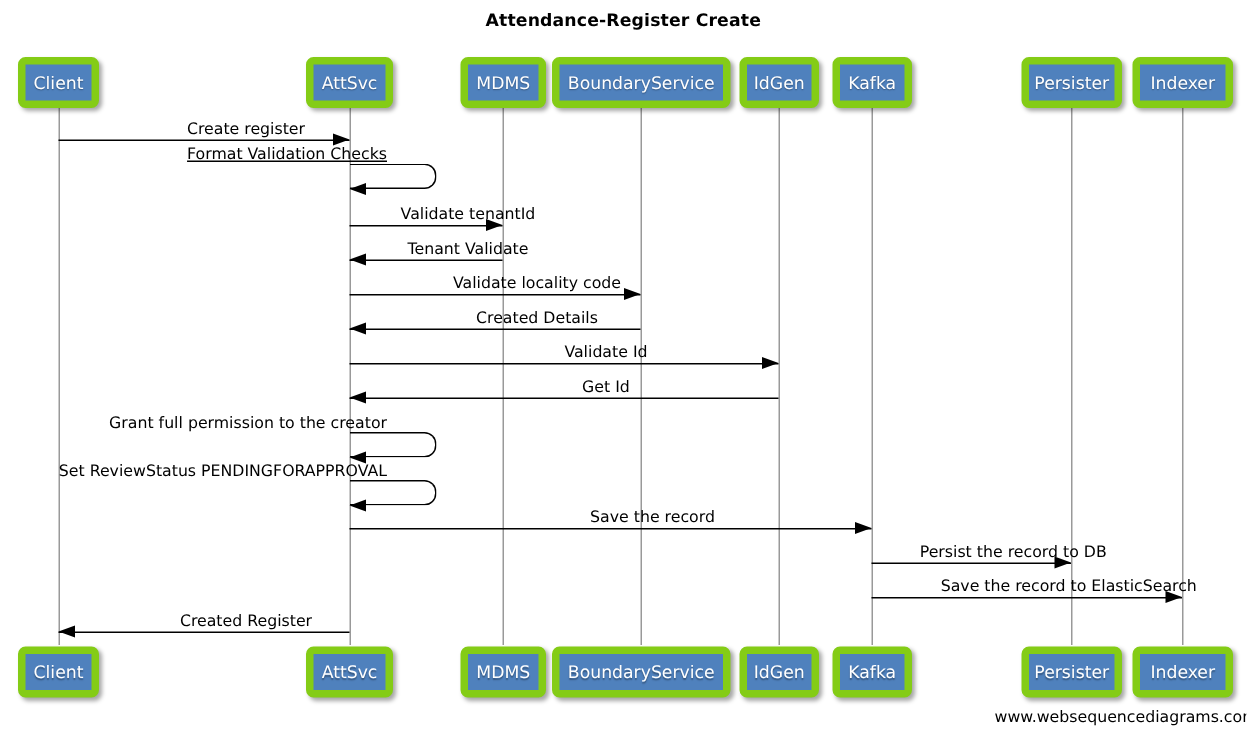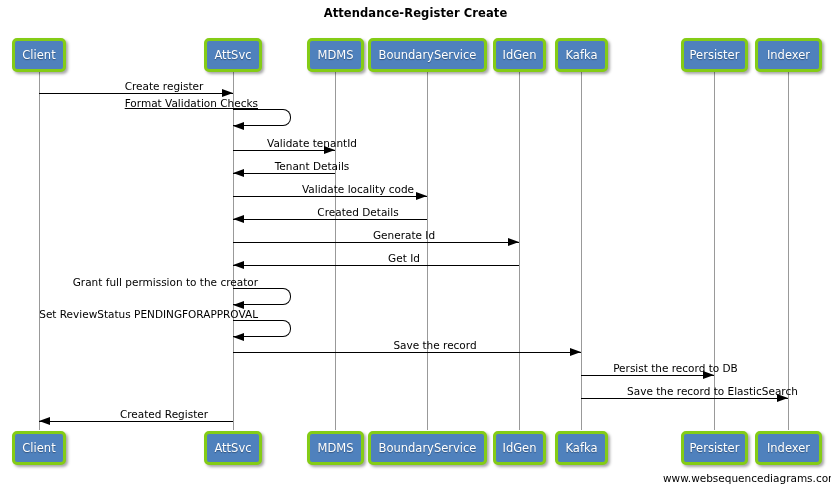--- a/index.html
+++ b/index.html
@@ -32,21 +32,21 @@
     position: absolute;
     width: 1px;
     background: #999999;
     top: 72px;
     height: 358px;
   }
   .actor-box {
     position: absolute;
     box-sizing: border-box;
     background: #4f81bd;
-    border: 3px solid #84cc16;
+    border: 5px solid #84cc16;
     border-radius: 5px;
     color: #ffffff;
     font-size: 11.5px;
     font-weight: normal;
     display: flex;
     align-items: center;
     justify-content: center;
     height: 34px;
     box-shadow: 2px 2px 3px rgba(0,0,0,0.35);
     text-shadow: 0 1px 1px rgba(0,0,0,0.35);
@@ -124,36 +124,36 @@
         <div class="msg-label" style="top: 97px; left: 0px; width: 230px; text-align: right; text-decoration: underline;">Format Validation Checks</div>
       </div>
       <div>
         <div class="msg-line" style="left: 233px; top: 150px; width: 102px;"></div>
         <div class="msg-head right" style="top: 146px; left: 324px;"></div>
         <div class="msg-label" style="left: 233px; width: 102px; top: 137px;">Validate tenantId</div>
       </div>
       <div>
         <div class="msg-line" style="left: 233px; top: 173px; width: 102px;"></div>
         <div class="msg-head left" style="top: 169px; left: 233px;"></div>
-        <div class="msg-label" style="left: 233px; width: 102px; top: 160px;">Tenant Details</div>
+        <div class="msg-label" style="left: 233px; width: 102px; top: 160px;">Tenant Validate</div>
       </div>
       <div>
         <div class="msg-line" style="left: 233px; top: 196px; width: 194px;"></div>
         <div class="msg-head right" style="top: 192px; left: 416px;"></div>
         <div class="msg-label" style="left: 233px; width: 194px; top: 183px;">Validate locality code</div>
       </div>
       <div>
         <div class="msg-line" style="left: 233px; top: 219px; width: 194px;"></div>
         <div class="msg-head left" style="top: 215px; left: 233px;"></div>
         <div class="msg-label" style="left: 233px; width: 194px; top: 206px;">Created Details</div>
       </div>
       <div>
         <div class="msg-line" style="left: 233px; top: 242px; width: 286px;"></div>
         <div class="msg-head right" style="top: 238px; left: 508px;"></div>
-        <div class="msg-label" style="left: 233px; width: 286px; top: 229px;">Generate Id</div>
+        <div class="msg-label" style="left: 233px; width: 286px; top: 229px;">Validate Id</div>
       </div>
       <div>
         <div class="msg-line" style="left: 233px; top: 265px; width: 286px;"></div>
         <div class="msg-head left" style="top: 261px; left: 233px;"></div>
         <div class="msg-label" style="left: 233px; width: 286px; top: 252px;">Get Id</div>
       </div>
       <div>
         <div class="selfloop" style="left: 233px; top: 288px; width: 58px; height: 17px;"></div>
         <div class="msg-head left" style="left: 233px; top: 300.5px;"></div>
         <div class="msg-label" style="top: 276px; left: 0px; width: 230px; text-align: right;">Grant full permission to the creator</div>

